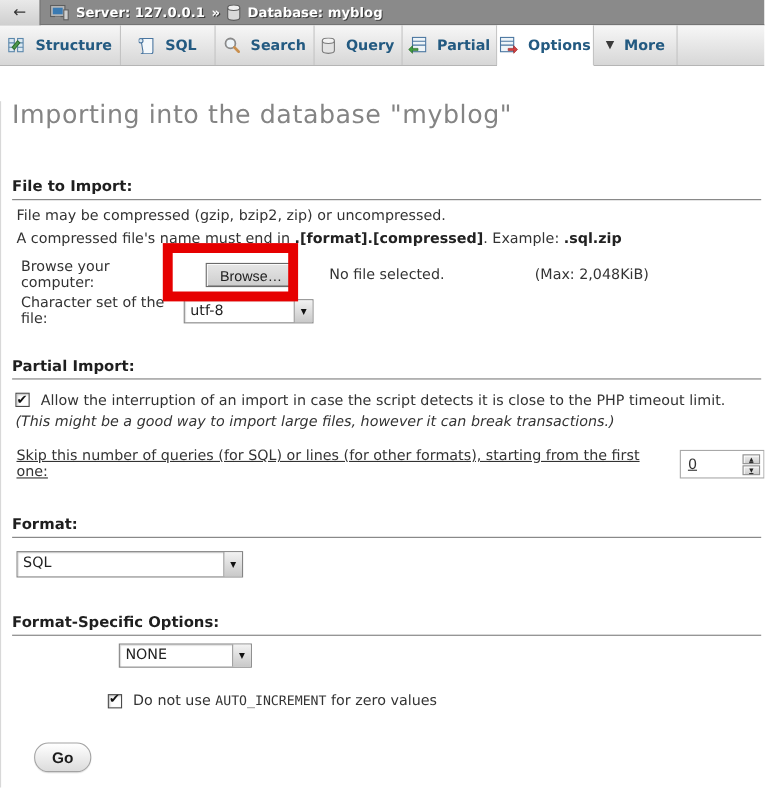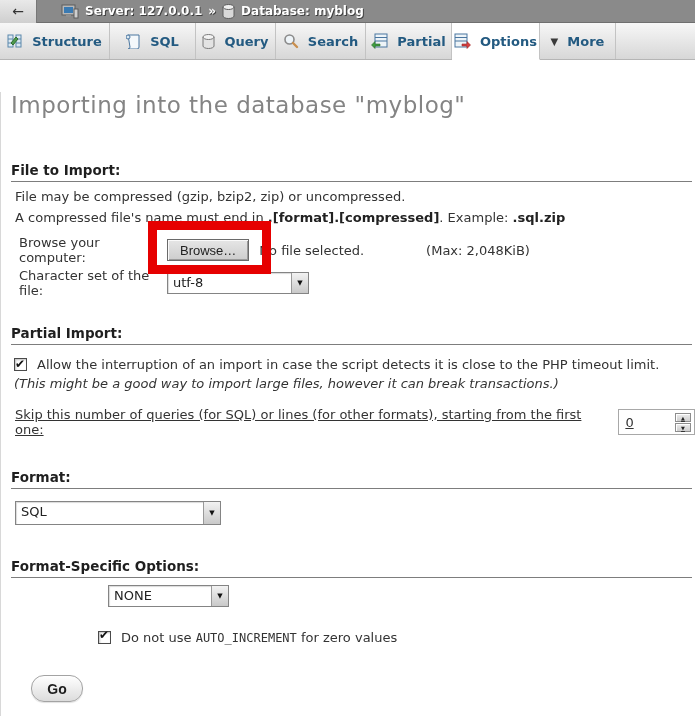--- a/index.html
+++ b/index.html
@@ -12,21 +12,21 @@
   
   .topbar {
     height:23px; background:#8a8a8a; border-bottom:1px solid #6f6f6f;
     display:flex; align-items:center; color:#fff;
   }
   .back-btn {
     width:37px; height:23px; background:linear-gradient(#e9e9e9,#cfcfcf);
     border-right:1px solid #777; color:#333; font-size:14px;
     display:flex; align-items:center; justify-content:center; cursor:pointer;
   }
-  .crumb { display:flex; align-items:center; gap:6px; margin-left:24px;
+  .crumb { display:flex; align-items:center; gap:6px; margin-left:8px;
     font-size:12px; font-weight:bold; text-shadow:1px 1px 0 rgba(0,0,0,.55); }
   .crumb .sep { font-weight:bold; }
   .crumb svg { display:block; }
   
   .tabbar {
     height:37px; display:flex; align-items:stretch;
     background:linear-gradient(#f7f7f7,#d7d7d7);
     border-bottom:1px solid #b5b5b5;
   }
   .tab {
@@ -43,21 +43,21 @@
   .content { border-left:1px solid #d8d8d8; height:656px; position:relative; }
   h1 { margin:32px 0 0 10px; font-size:23px; font-weight:normal; color:#848484; letter-spacing:.5px; }
   h2.sect {
     margin:44px 3px 0 10px; font-size:13.5px; font-weight:bold; color:#1f1f1f;
     padding-bottom:3px; border-bottom:1px solid #7d7d7d;
   }
   h2.sect.mt30 { margin-top:30px; } h2.sect.mt32 { margin-top:32px; } h2.sect.mt33 { margin-top:33px; }
   p.info { margin:4px 0 0 14px; line-height:21px; }
   p.info b { color:#222; }
   .row { display:flex; align-items:center; }
-  .row-browse { margin:10px 0 0 18px; height:24px; }
+  .row-browse { margin:10px 0 0 18px; height:24px;gap:20px; }
   .row-charset { margin:9px 12px 0 18px; height:24px; }
   .flabel { flex:0 0 148px; }
   .btn3d {
     height:22px; padding:0 12px; background:linear-gradient(#e6e6e6,#cdcdcd);
     border:1px solid #6a6a6a; box-shadow:inset 1px 1px 0 #fafafa, inset -1px -1px 0 #9a9a9a;
     font-size:13px; color:#222; cursor:pointer;
   }
   .nofile { margin-left:10px; }
   .maxsize { margin-left:62px; }
   
@@ -65,21 +65,21 @@
     display:inline-flex; align-items:stretch; height:22px;
     border:1px solid #848484; background:#fff; cursor:pointer;
     box-shadow:inset 1px 1px 1px rgba(0,0,0,.15);
   }
   .sel .val { flex:1; padding:2px 4px 0 5px; font-size:13px; color:#222; overflow:hidden; white-space:nowrap; }
   .sel .dbtn {
     width:17px; background:linear-gradient(#f2f2f2,#c9c9c9);
     border-left:1px solid #999; display:flex; align-items:center; justify-content:center;
     font-size:7px; color:#111;
   }
-  .sel-charset { width:142px; }
+  .sel-charset { width:118px; }
   .sel-format  { width:206px; height:24px; margin:12px 0 0 14px; }
   .sel-compat  { width:121px; margin-left:9px; }
   
   .cb {
     display:inline-block; width:13px; height:13px; background:#fff;
     border:1px solid #4a4a4a; box-shadow:inset 1px 1px 2px rgba(0,0,0,.25);
     position:relative; vertical-align:-2px; margin-right:10px; cursor:pointer; flex:none;
   }
   .cb .mark { position:absolute; top:-4px; left:0px; font-size:12px; font-weight:bold; color:#111; }
   .para-allow { margin:10px 14px 0 13px; line-height:19px; }
@@ -150,33 +150,33 @@
     </svg>
     <span>Structure</span>
   </div>
   <div class="tab w-sql">
     <svg class="ticon" width="15" height="16" viewBox="0 0 15 16">
       <path d="M2 2 h11 v12 a2 2 0 0 1 -2 2 h-9 a2 2 0 0 0 2 -2 Z" fill="#f4f8fb" stroke="#4a76a0"></path>
       <path d="M2 2 a2 2 0 0 0 0 4 a2 2 0 0 0 0 -4" fill="#dce9f2" stroke="#4a76a0"></path>
     </svg>
     <span>SQL</span>
   </div>
+  <div class="tab w-search">
+    <svg class="ticon" width="16" height="16" viewBox="0 0 16 16">
+      <circle cx="6.5" cy="6.5" r="4.5" fill="#eef4f8" stroke="#8a8a8a" stroke-width="1.6"></circle>
+      <line x1="10" y1="10" x2="14" y2="14" stroke="#c98f4e" stroke-width="2.4" stroke-linecap="round"></line>
+    </svg>
+    <span>Search</span>
+  </div>
   <div class="tab w-query">
     <svg class="ticon" width="13" height="15" viewBox="0 0 13 15">
       <path d="M1 3 v9 a5.5 2.5 0 0 0 11 0 v-9" fill="#e3e3e3" stroke="#7a7a7a"></path>
       <ellipse cx="6.5" cy="3" rx="5.5" ry="2.5" fill="#f2f2f2" stroke="#7a7a7a"></ellipse>
     </svg>
     <span>Query</span>
-  </div>
-  <div class="tab w-search">
-    <svg class="ticon" width="16" height="16" viewBox="0 0 16 16">
-      <circle cx="6.5" cy="6.5" r="4.5" fill="#eef4f8" stroke="#8a8a8a" stroke-width="1.6"></circle>
-      <line x1="10" y1="10" x2="14" y2="14" stroke="#c98f4e" stroke-width="2.4" stroke-linecap="round"></line>
-    </svg>
-    <span>Search</span>
   </div>
   <div class="tab w-export">
     <svg class="ticon" width="17" height="16" viewBox="0 0 17 16">
       <rect x="4" y="1" width="12" height="13" fill="#eef4f8" stroke="#4a76a0"></rect>
       <line x1="4" y1="4.5" x2="16" y2="4.5" stroke="#4a76a0"></line>
       <line x1="4" y1="8" x2="16" y2="8" stroke="#4a76a0"></line>
       <path d="M9 11 L4 11 L4 8.5 L0.5 12 L4 15.5 L4 13 L9 13 Z" fill="#3f9c3f" stroke="#2e6e2e" stroke-width="0.6"></path>
     </svg>
     <span>Partial</span>
   </div>

